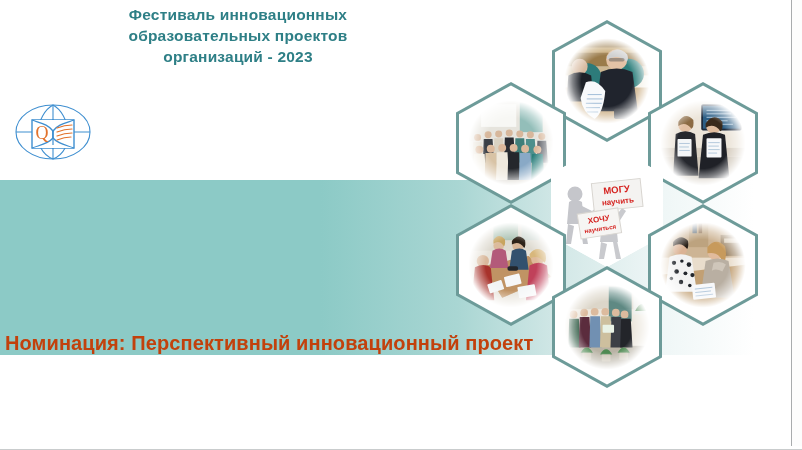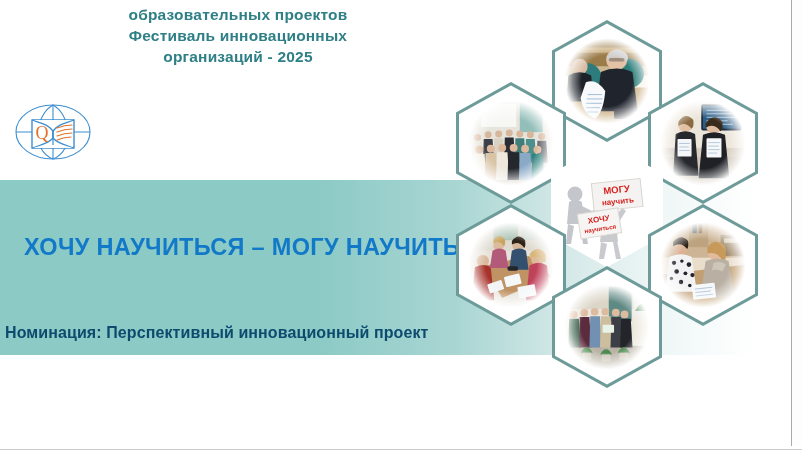--- a/index.html
+++ b/index.html
@@ -53,24 +53,24 @@
   }
   .slogan{
     position:absolute;left:24px;top:234px;
     color:#1279c9;
     font-weight:bold;
     font-size:23.5px;
     letter-spacing:.3px;
     white-space:nowrap;
   }
   .nomination{
-    position:absolute;left:5px;top:324px;
-    color:#0c4a6e;
+    position:absolute;left:5px;top:332px;
+    color:#c2410c;
     font-weight:bold;
-    font-size:16px;
+    font-size:20px;
     letter-spacing:.1px;
     white-space:nowrap;
   }
 
   
   .hexwrap{
     position:absolute;left:440px;top:0px;width:362px;height:362px;
   }
   .hex{
     position:absolute;
@@ -114,23 +114,23 @@
     font-weight:bold;
     fill:#d5221f;
   }
 </style>
 </head>
 <body>
 
 <div class="slide">
 
   <div class="title">
+    <span class="ln">Фестиваль инновационных</span>
     <span class="ln">образовательных проектов</span>
-    <span class="ln">Фестиваль инновационных</span>
-    <span class="ln">организаций - 2025</span>
+    <span class="ln">организаций - 2023</span>
   </div>
 
   <div class="logo">
     <svg viewBox="0 0 86 64" width="86" height="64" aria-hidden="true">
       <g fill="none" stroke="#3f8fd0" stroke-width="1.1">
         <ellipse cx="43" cy="32" rx="37" ry="27"></ellipse>
         <path d="M43 5 L43 59"></path>
         <path d="M6 32 L80 32"></path>
         <path d="M43 5 C 26 14, 20 50, 43 59"></path>
         <path d="M43 5 C 60 14, 66 50, 43 59"></path>
@@ -147,21 +147,20 @@
         <path d="M47 28 C52 26, 58 25, 62 25"></path>
         <path d="M47 32 C52 30, 58 29, 62 29"></path>
         <path d="M47 36 C52 34, 58 33, 62 33"></path>
         <path d="M47 40 C52 38, 58 37, 61 37"></path>
       </g>
       <text x="32" y="39" text-anchor="middle" font-family="'Liberation Serif', serif" font-size="18" fill="#e2722c">Q</text>
     </svg>
   </div>
 
   <div class="band"></div>
-  <div class="slogan">ХОЧУ НАУЧИТЬСЯ – МОГУ НАУЧИТЬ</div>
   <div class="nomination">Номинация: Перспективный инновационный проект</div>
 
   <div class="hexwrap">
 
     <div class="hex" style="left:112px;top:20px;">
       <div class="frame"></div>
       <div class="inner">
         <div class="photo">
           <svg viewBox="0 0 100 100" preserveAspectRatio="none">
             <rect width="100" height="100" fill="#f4efe4"></rect>

